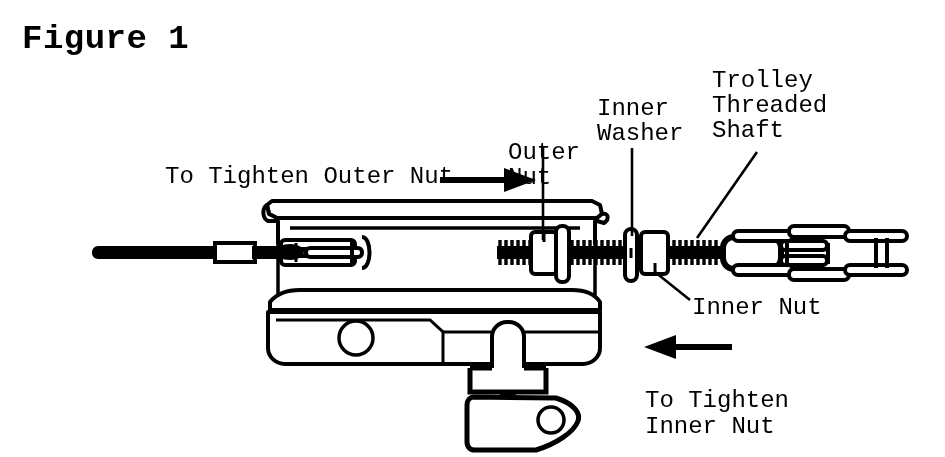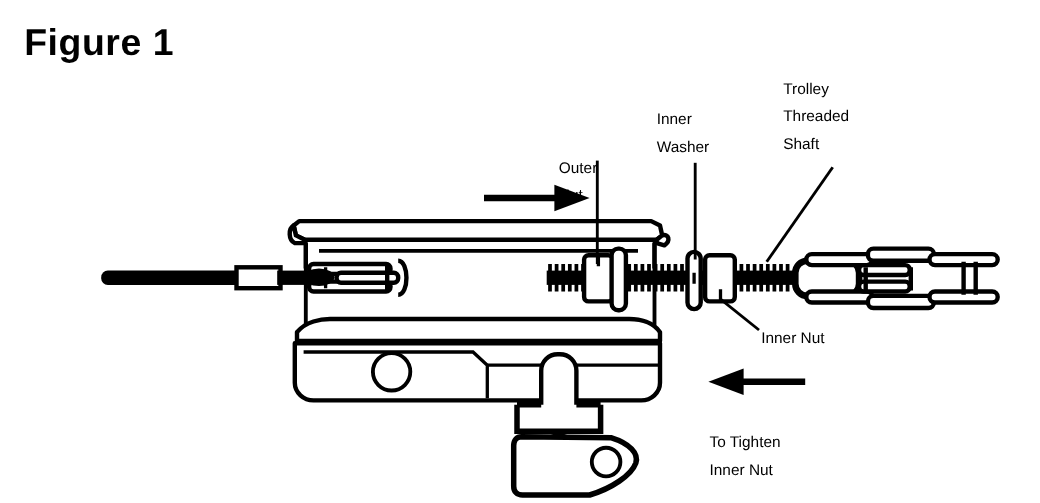--- a/index.html
+++ b/index.html
@@ -14,34 +14,35 @@
     overflow: hidden;
     font-family: "Liberation Sans", sans-serif;
     color: #000000;
   }
   #figure-root {
     position: absolute;
     left: 0;
     top: 0;
     width: 945px;
     height: 457px;
+    font-family: Liberation Mono, monospace;
   }
   .fig-title {
     position: absolute;
     left: 22px;
     top: 22px;
     font-size: 34px;
     font-weight: bold;
     letter-spacing: 0.5px;
     line-height: 1;
     white-space: pre;
   }
   .label {
     position: absolute;
-    font-size: 14px;
+    font-size: 24px;
     line-height: 25px;
     white-space: pre;
     font-weight: normal;
   }
   .label-outer-nut   { left: 508px; top: 96px;  text-align: left; margin-top: 44px; }
   .label-lock-washer { left: 597px; top: 96px;  text-align: left; }
   .label-trolley     { left: 712px; top: 68px;  text-align: left; }
   .label-inner-nut   { left: 692px; top: 295px; text-align: left; }
   .label-tighten-outer { left: 165px; top: 164px; }
   .label-tighten-inner { left: 645px; top: 364px; line-height: 26px; margin-top: 24px; }
@@ -197,17 +198,18 @@
 
   <div class="label label-lock-washer">Inner
 Washer</div>
 
   <div class="label label-trolley">Trolley
 Threaded
 Shaft</div>
 
   <div class="label label-inner-nut">Inner Nut</div>
 
+  <div class="label label-tighten-outer">To Tighten Outer Nut</div>
 
   <div class="label label-tighten-inner">To Tighten
 Inner Nut</div>
 
 </div>
 
 </body></html>

